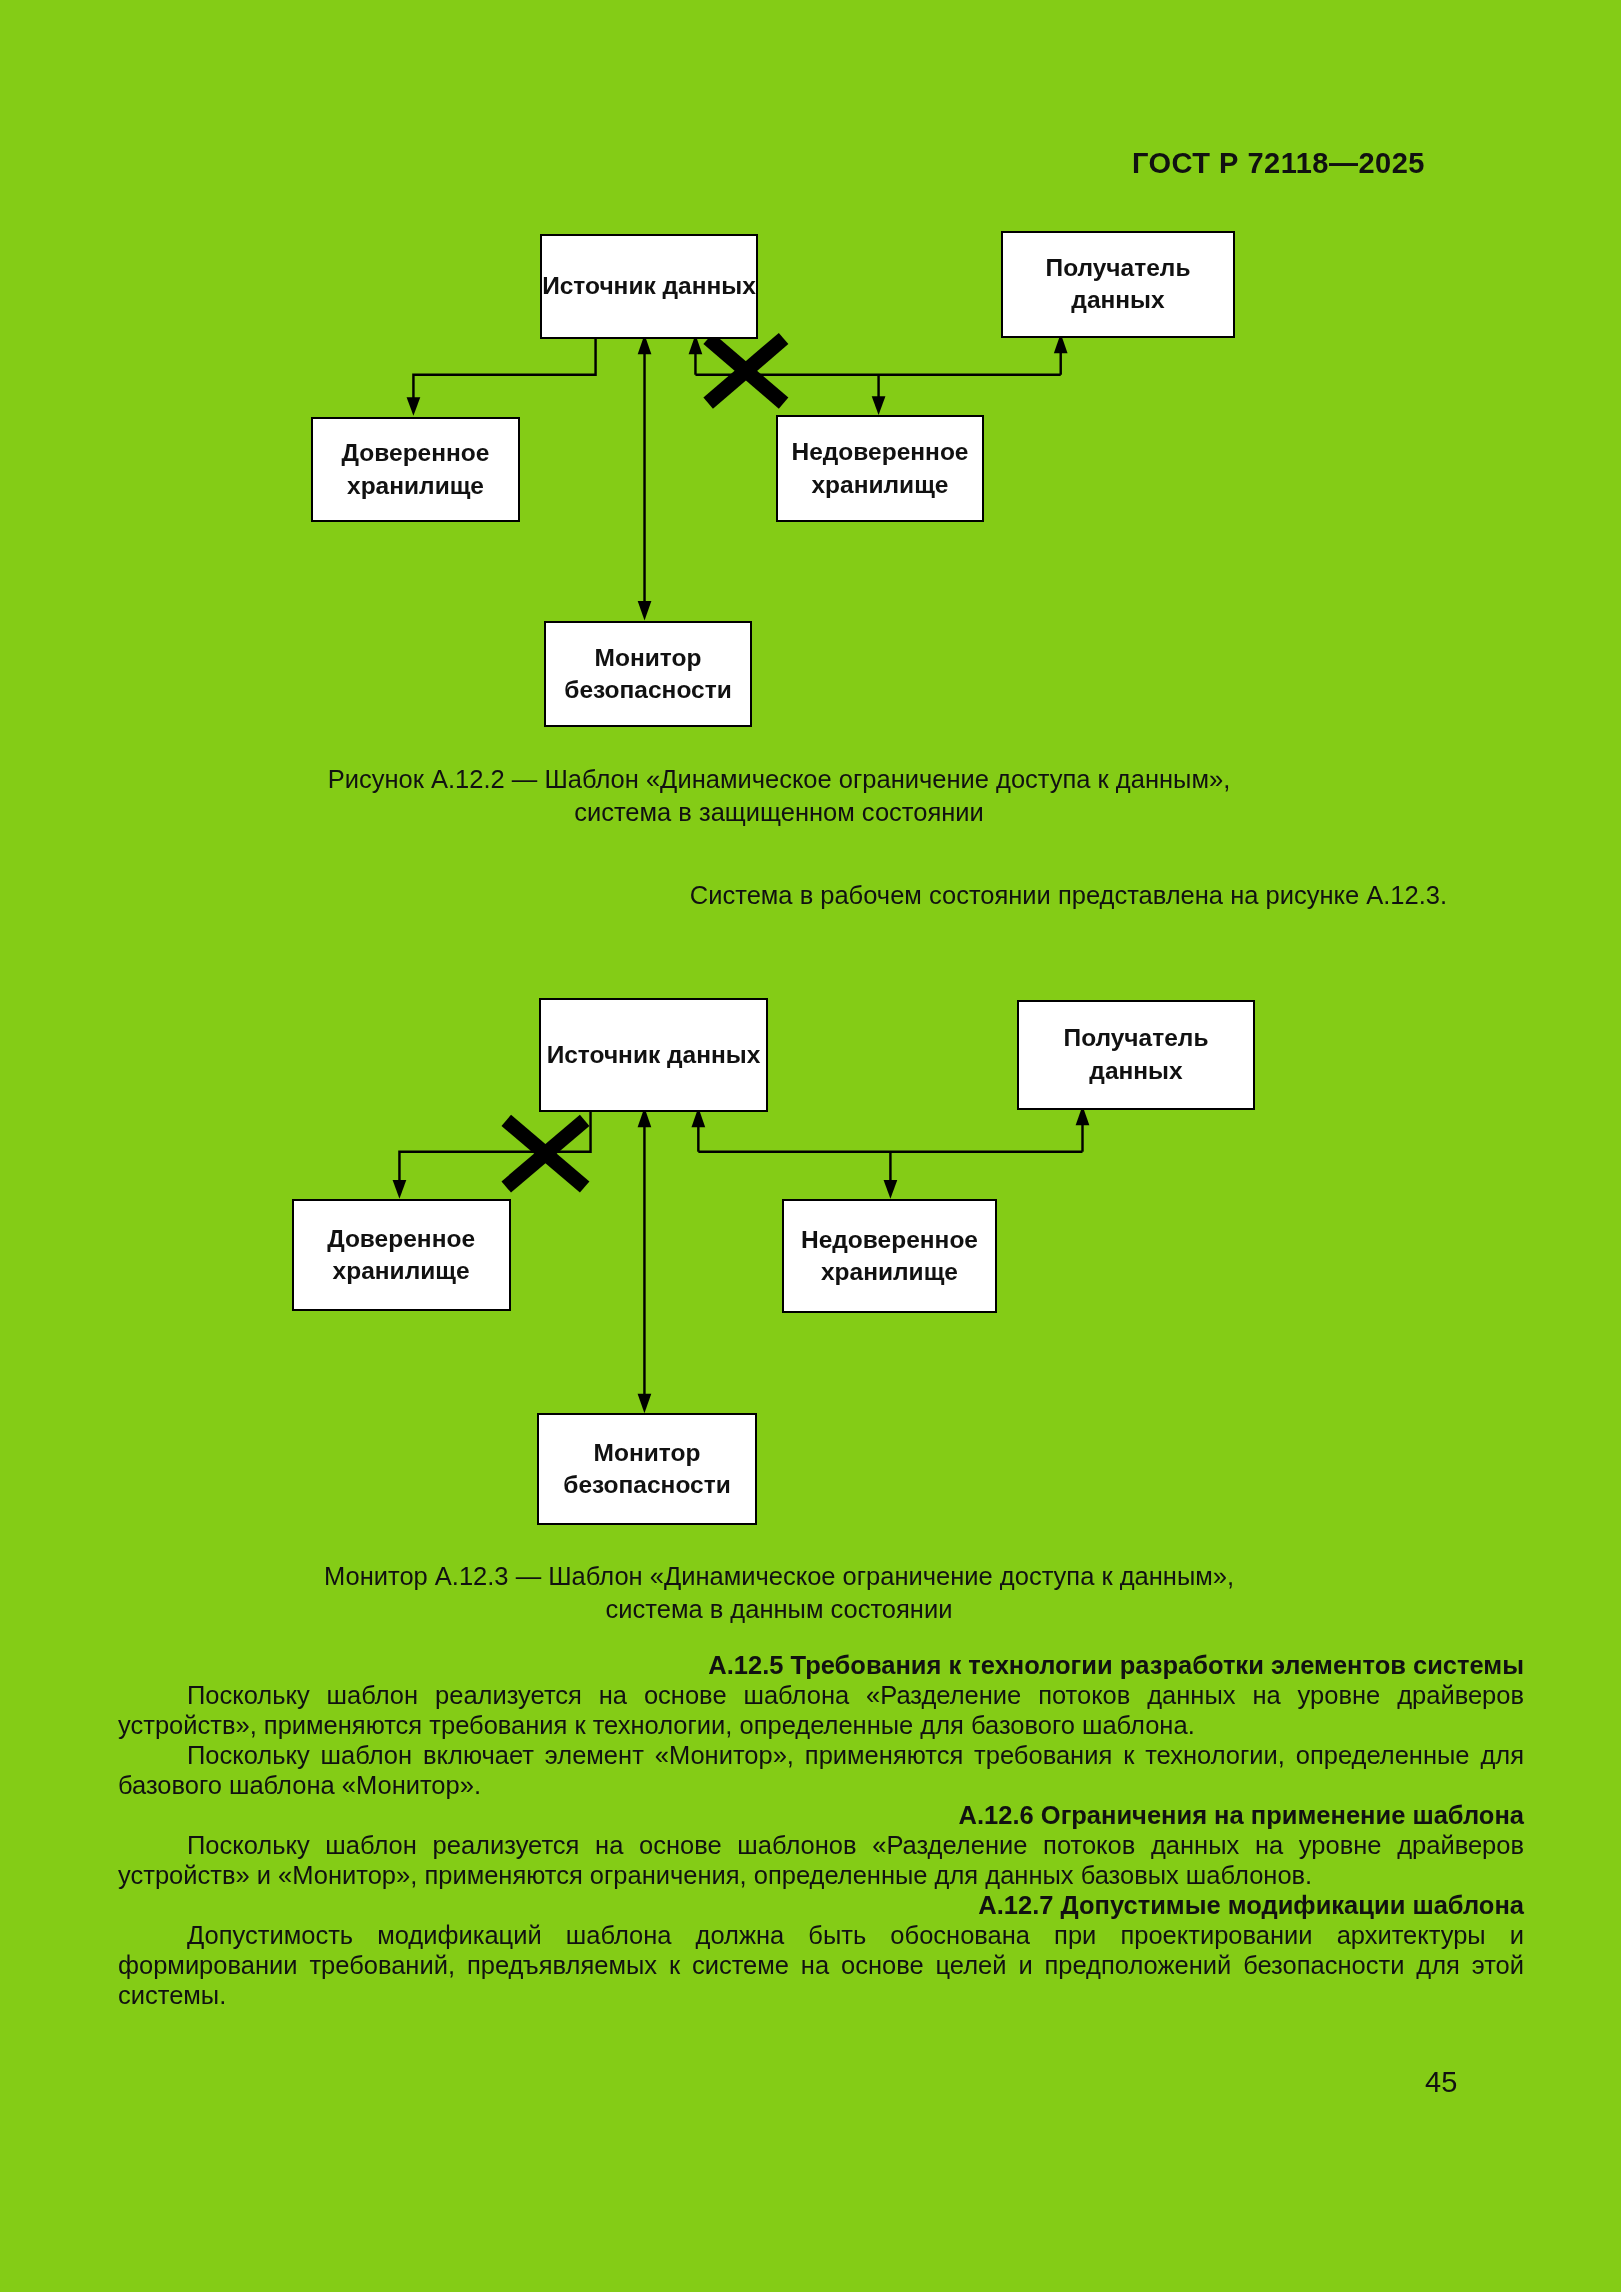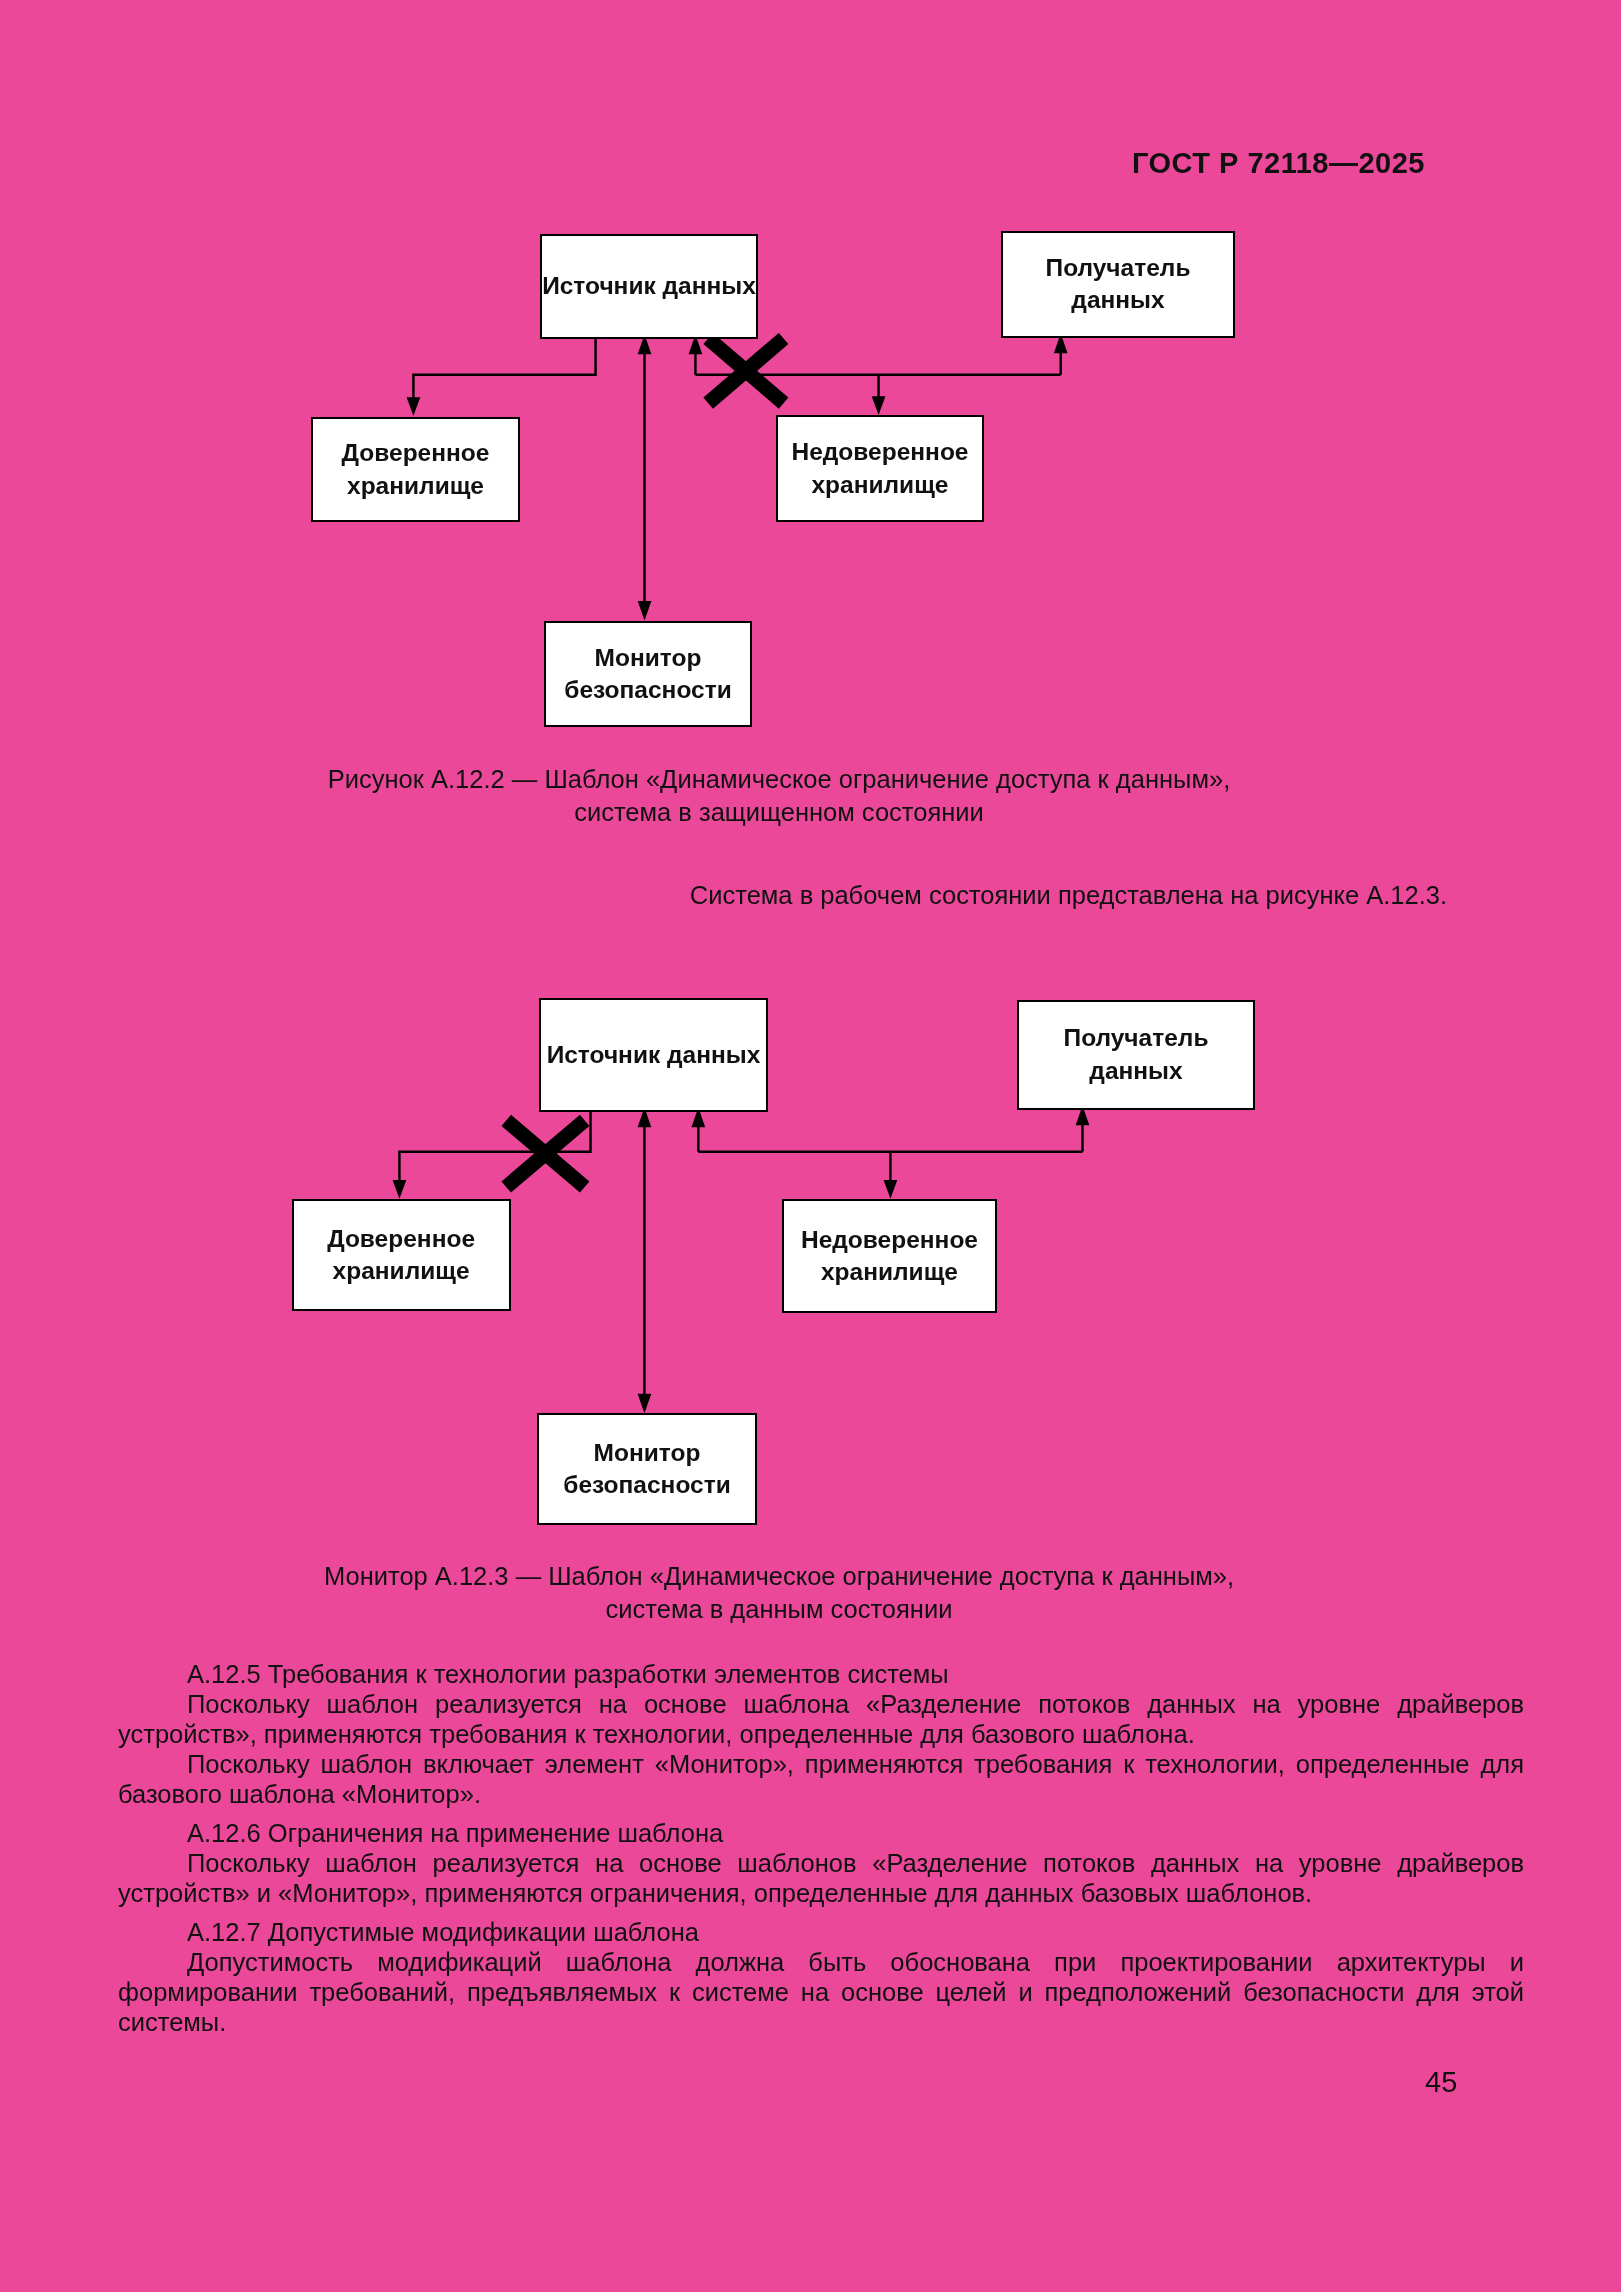--- a/index.html
+++ b/index.html
@@ -1,17 +1,17 @@
 <!DOCTYPE html>
 <html><head>
 <meta charset="utf-8">
 <style>
   html,body { margin:0; padding:0; background:#e8e8e8; }
   .page {
-    position:relative; width:1621px; height:2293px; background:#ec4899;
+    position:relative; width:1621px; height:2293px; background:#84cc16;
     font-family:"Liberation Sans", sans-serif; color:#111; overflow:hidden;
     margin:0 auto;
   }
   .gost-header {
     position:absolute; top:147px; right:196px;
     font-size:29px; font-weight:bold; letter-spacing:0.5px;
   }
   .figure { position:absolute; }
   .figure svg { position:absolute; left:0; top:0; }
   .dbox {
@@ -25,21 +25,21 @@
     font-size:25.5px; line-height:33px;
   }
   .between {
     position:absolute; left:85px; width:1362px; text-align:right;
     font-size:25.5px; line-height:31px;
   }
   .body-text {
     position:absolute; left:118px; top:1650px; width:1406px;
     font-size:25.5px; line-height:30px; text-align:justify;
   }
-  .body-text .h { font-weight:normal; text-indent:69px; text-align:left;margin-top:9px; }
+  .body-text .h { font-weight:bold; text-indent:69px; text-align:right; }
   .body-text p { margin:0; text-indent:69px; }
   .page-num { position:absolute; left:1400px; top:2066px; font-size:29px;margin-left:25px; }
   .conn { stroke:#000; stroke-width:2.5; fill:none; }
   .xmark { stroke:#000; stroke-width:15; fill:none; }
   .ah { fill:#000; stroke:none; }
 </style>
 </head>
 <body>
 
 <div class="page">

